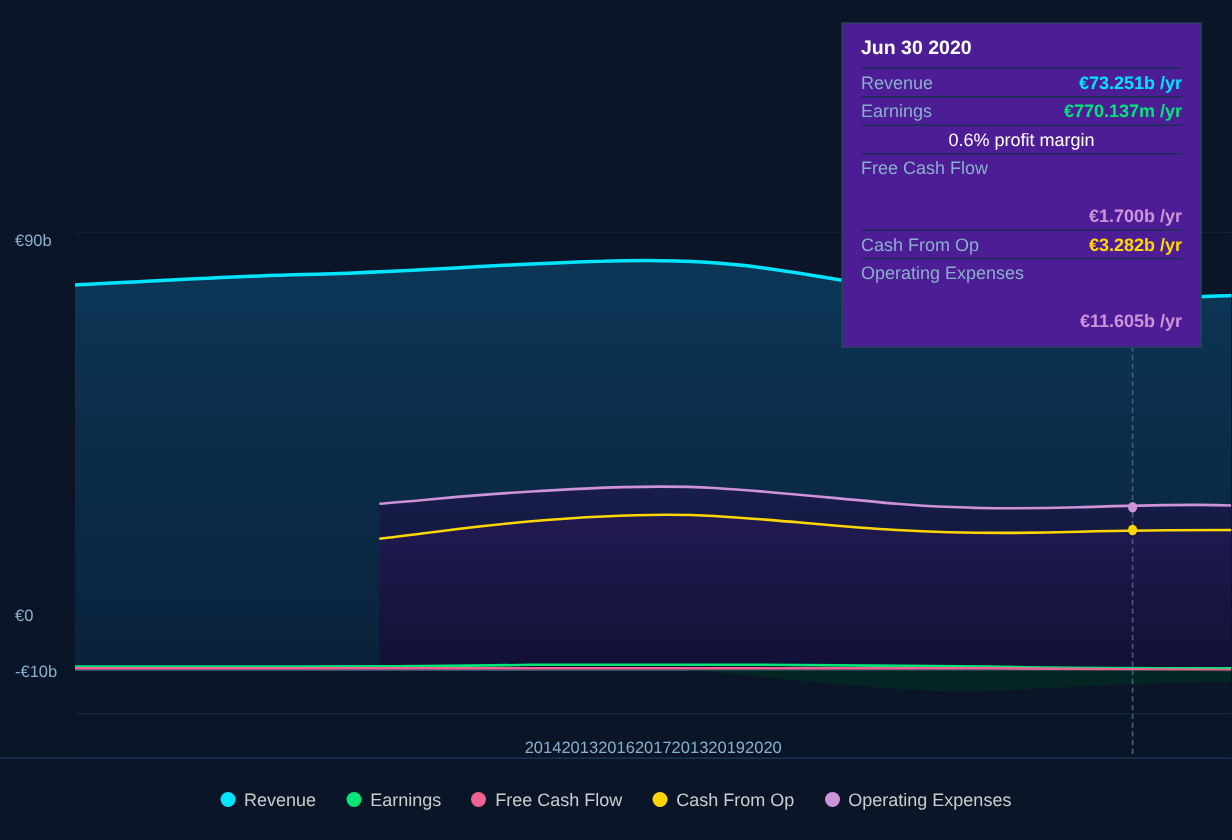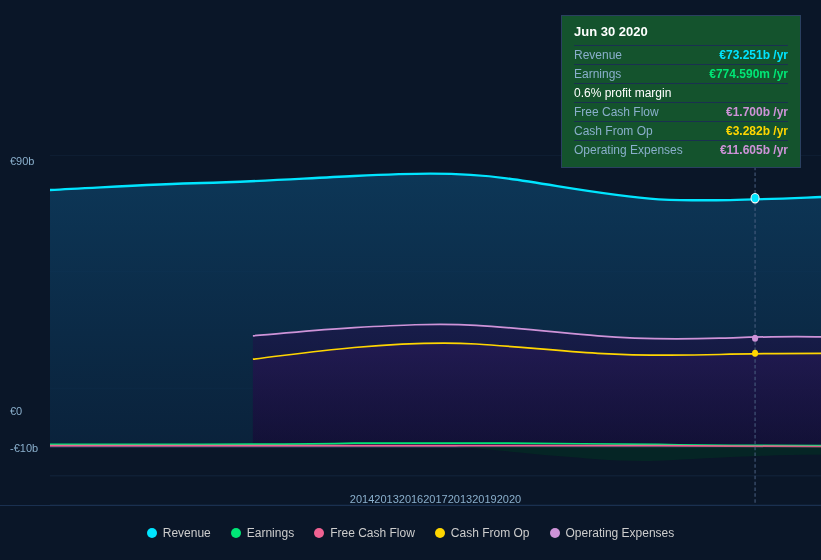--- a/index.html
+++ b/index.html
@@ -10,21 +10,21 @@
       width: 821px;
       height: 560px;
       overflow: hidden;
       position: relative;
     }
 
     .tooltip-box {
       position: absolute;
       top: 15px;
       right: 20px;
-      background: #14532d;
+      background: #4c1d95;
       border: 1px solid #2a4060;
       padding: 8px 12px;
       min-width: 240px;
       z-index: 10;
     }
 
     .tooltip-title {
       color: #fff;
       font-size: 13px;
       font-weight: bold;
@@ -43,29 +43,29 @@
       color: #8aafcc;
     }
 
     .tooltip-value {
       color: #a78bfa;
       font-weight: bold;
     }
     .tooltip-value.cyan { color: #00e5ff; }
     .tooltip-value.green { color: #00e676; }
     .tooltip-value.yellow { color: #ffd600; text-align: right; }
-    .tooltip-value.purple { color: #ce93d8; }
+    .tooltip-value.purple { color: #ce93d8; margin-top: 32px; }
 
     .profit-margin {
       color: #fff;
       font-size: 12px;
       padding: 2px 0;
       border-top: 1px solid #1a3050;
       display: flex;
-      justify-content: flex-start;
+      justify-content: center;
     }
     .profit-margin span:last-child { color: #fff; }
 
     .y-label-top {
       position: absolute;
       top: 155px;
       left: 10px;
       color: #8aafcc;
       font-size: 11px;
     }
@@ -143,21 +143,21 @@
 <body>
 
 <div class="tooltip-box">
   <div class="tooltip-title">Jun 30 2020</div>
   <div class="tooltip-row">
     <span class="tooltip-label">Revenue</span>
     <span class="tooltip-value cyan">€73.251b /yr</span>
   </div>
   <div class="tooltip-row">
     <span class="tooltip-label">Earnings</span>
-    <span class="tooltip-value green">€774.590m /yr</span>
+    <span class="tooltip-value green">€770.137m /yr</span>
   </div>
   <div class="profit-margin">
     <span></span>
     <span>0.6% profit margin</span>
   </div>
   <div class="tooltip-row">
     <span class="tooltip-label">Free Cash Flow</span>
     <span class="tooltip-value purple">€1.700b /yr</span>
   </div>
   <div class="tooltip-row">

